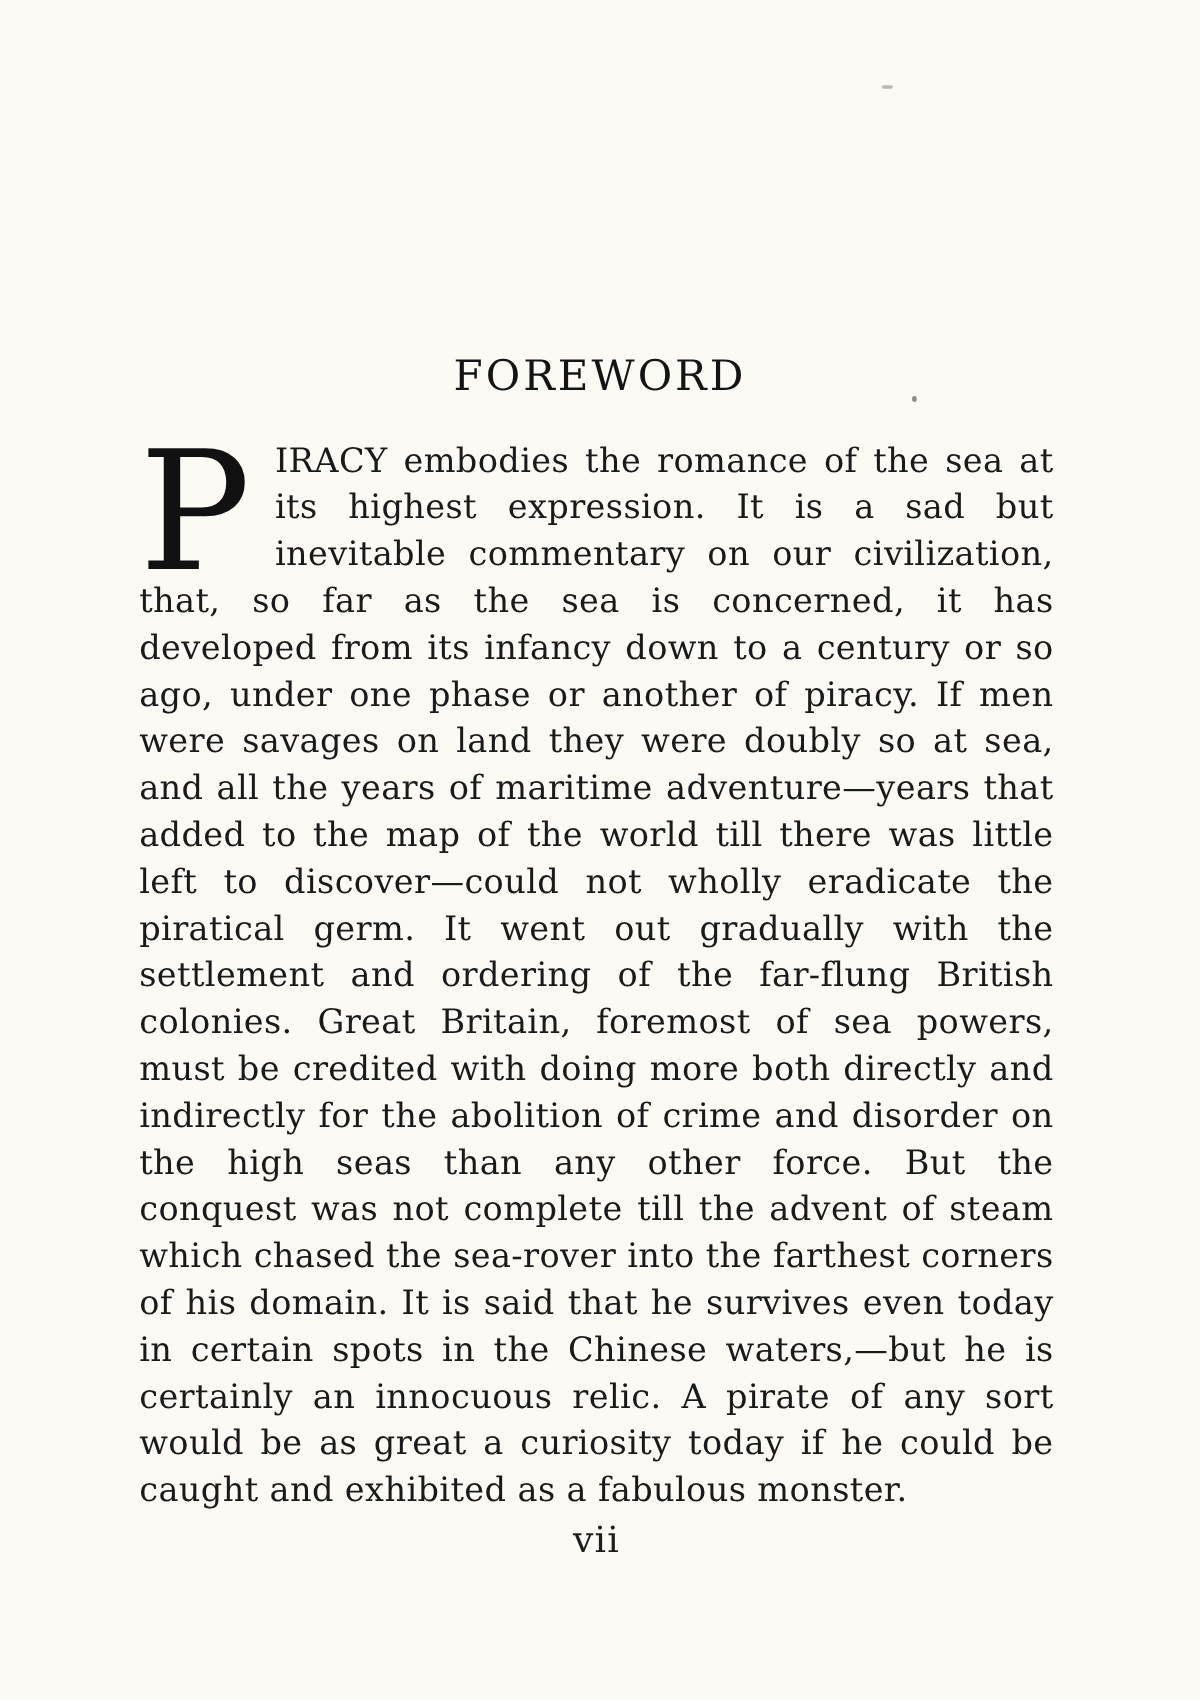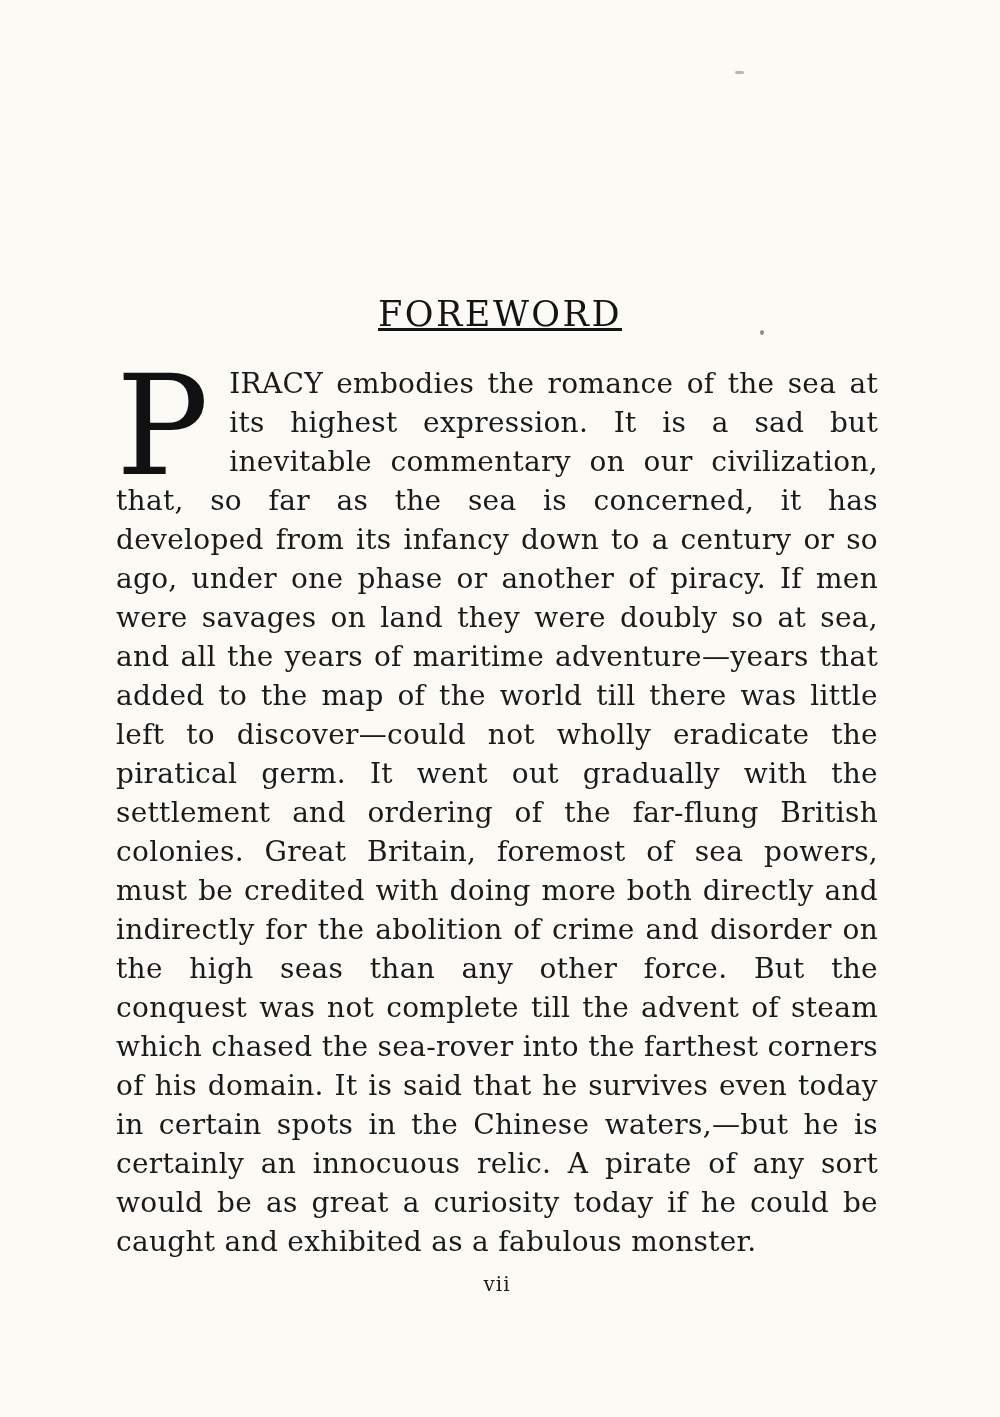--- a/index.html
+++ b/index.html
@@ -19,21 +19,20 @@
   }
   .title {
     margin: 0;
     padding-top: 294px;
     text-align: center;
     font-size: 35px;
     line-height: 40px;
     font-weight: normal;
     letter-spacing: 2.5px;
     color: #141414;
-    text-decoration: underline;
   }
   .text-block {
     margin: 30px 0 0 116px;
     width: 762px;
     font-size: 28px;
     line-height: 39px;
     text-align: justify;
     letter-spacing: 0.3px;
   }
   .para {
@@ -47,21 +46,21 @@
     font-size: 138px;
     line-height: 1;
     height: 110px;
     margin: -6px 20px 0 0;
     color: #111;
   }
   .page-number {
     margin-top: 8px;
     width: 100%;
     text-align: center;
-    font-size: 20px;
+    font-size: 30px;
     line-height: 30px;
     letter-spacing: 1px;
     color: #1c1c1c;
   }
   .artifact-tick {
     position: absolute;
     left: 735px;
     top: 71px;
     width: 9px;
     height: 3px;

